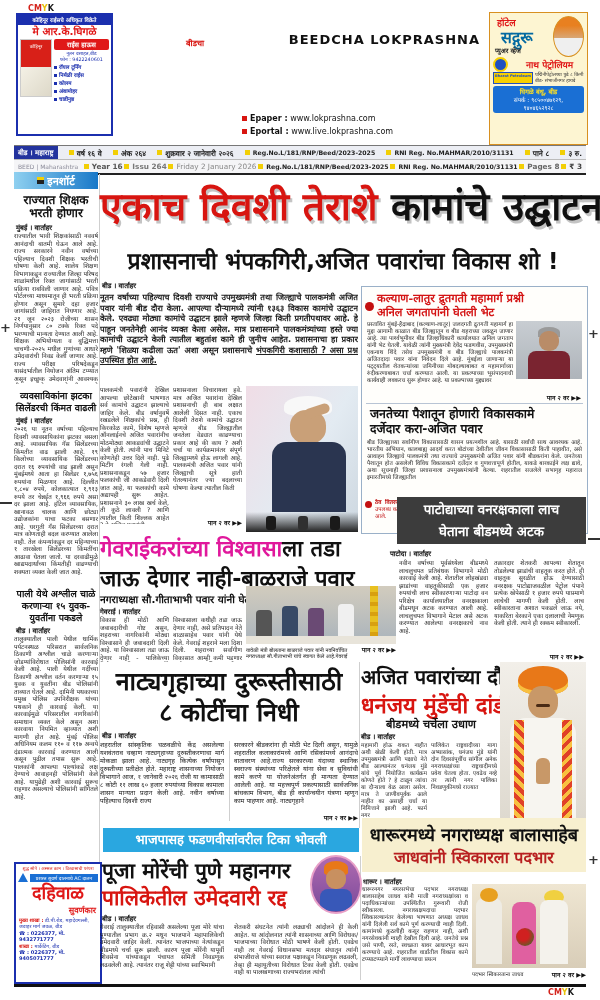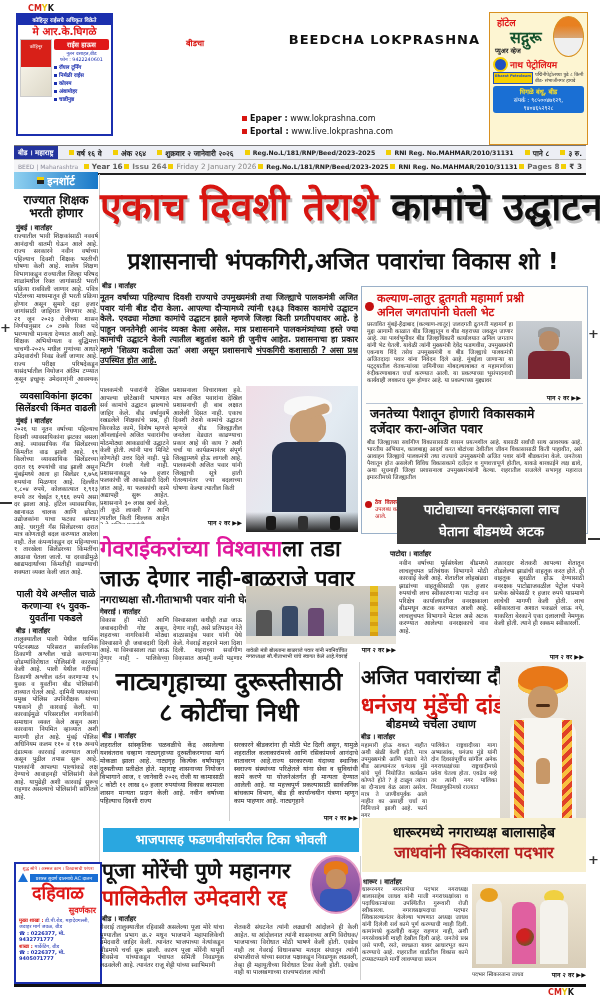--- a/index.html
+++ b/index.html
@@ -70,23 +70,23 @@
   <div class="abs" style="left:242px;top:114px;font-size:8px;color:#111;">
     <span class="rsq"></span><b>Epaper :</b> <span>www.lokprashna.com</span>
   </div>
   <div class="abs" style="left:242px;top:127px;font-size:8px;color:#111;">
     <span class="rsq"></span><b>Eportal :</b> <span>www.live.lokprashna.com</span>
   </div>
 
   <div class="abs" style="left:489px;top:12px;width:97px;height:131px;background:#fdf5d2;border:1px solid #d89020;">
     <div class="abs" style="right:3px;top:3px;width:29px;height:39px;border-radius:50%;border:1px solid #d89020;background:linear-gradient(#e88020 22%,#d8a878 55%,#efefef 55%);"></div>
     <div style="color:#e01818;font-size:9.5px;font-weight:900;margin:3px 0 0 7px;">हॉटेल</div>
-    <div style="color:#14532d;font-size:16px;font-weight:900;margin-left:20px;line-height:17px;">सद्गुरू</div>
+    <div style="color:#0369a1;font-size:16px;font-weight:900;margin-left:11px;line-height:17px;">सद्गुरू</div>
     <div style="color:#222;font-size:6.5px;font-weight:900;margin-left:5px;">प्युअर व्हेज</div>
-    <div style="display:flex;align-items:center;gap:2px;margin:2px 0 0 3px;">
+    <div style="display:flex;align-items:center;gap:18px;margin:2px 0 0 3px;">
       <span style="width:11px;height:11px;border-radius:50%;background:#2050c0;border:2px solid #f8d000;flex:none;"></span>
       <span style="color:#e01818;font-size:9px;font-weight:900;">नाथ पेट्रोलियम</span>
     </div>
     <div style="display:flex;gap:2px;margin-left:3px;">
       <span style="background:#f8d000;color:#2050c0;font-size:3.6px;font-weight:bold;border:1px solid #2050c0;padding:1px;">Bharat Petroleum</span>
       <span style="font-size:4.8px;color:#333;line-height:6px;">
         <span>पद्मिनीपेट्रोलच्या पुढे ८ किमी</span><br>
         <span>बीड- संभाजीनगर हायवे</span>
       </span>
     </div>
@@ -310,21 +310,21 @@
   <div class="photo" style="left:310px;top:855px;width:48px;height:55px;border-radius:50%;border:2px solid #e8a0c8;background:linear-gradient(#b06ab0,#7a4a9a);">
     <div class="abs" style="left:12px;top:4px;width:24px;height:14px;background:#e87818;border-radius:50% 50% 20% 20%;"></div>
     <div class="abs" style="left:14px;top:12px;width:20px;height:20px;background:#c89060;border-radius:45%;"></div>
     <div class="abs" style="left:8px;top:32px;width:32px;height:22px;background:#3858b8;border-radius:8px 8px 0 0;"></div>
   </div>
   <div class="abs by" style="left:102px;top:914px;">बीड । वार्ताहर</div>
   <div class="abs j t1" style="left:100px;top:923px;width:124px;height:58px;">गेवराई तालुक्यातील रहिवासी असलेल्या पूजा मोरे यांचा पुण्यातील प्रभाग क्र.२ मधून भाजपाने महापालिकेची उमेदवारी जाहिर केली. त्यानंतर भाजपाच्या नेत्यांकडून बीडमध्ये चर्चा सुरू झाली. कारण पूजा मोरेंनी यापूर्वी शिवसेना यांच्याकडून पंचायत समिती निवडणूक लढवलेली आहे. त्यानंतर राजू शेट्टी यांच्या स्वाभिमानी</div>
   <div class="abs j t1" style="left:234px;top:923px;width:124px;height:58px;">शेतकरी संघटनेत त्यांनी लढ्याची आंदोलने ही केली आहेत. या आंदोलनात त्यांनी शासनाच्या आणि विरोधक/भाजपाच्या विरोधात मोठी भाषणे केली होती. एवढेच नाही तर गेवराई विधानसभा मतदार संघातून त्यांनी संभाजीराजे यांच्या स्वराज पक्षाकडून निवडणूक लढवली, तेव्हा ही महायुतीच्या विरोधात टिका केली होती. एवढेच नाही या पालखणाच्या राज्यभरांतल त्यांची</div>
 
   <div class="abs" style="left:362px;top:818px;width:224px;height:54px;background:#f7efcf;text-align:center;">
-    <div class="nw" style="font-size:14px;font-weight:900;color:#101010;margin-top:4px;">धारूरमध्ये नगराध्यक्ष बालासाहेब</div>
+    <div class="nw" style="font-size:18px;font-weight:900;color:#101010;margin-top:4px;">धारूरमध्ये नगराध्यक्ष बालासाहेब</div>
     <div class="nw" style="font-size:16px;font-weight:900;color:#b82020;">जाधवांनी स्विकारला पदभार</div>
   </div>
   <div class="abs by" style="left:363px;top:877px;">धारूर । वार्ताहर</div>
   <div class="abs j t2" style="left:362px;top:886px;width:106px;height:96px;">धारूरनगर नगरसभेचा पदभार नगराध्यक्ष बालासाहेब जाधव यांनी माजी नगराध्यक्षांच्या व पदाधिकाऱ्यांच्या उपस्थितीत गुरूवारी रोजी स्वीकारला. नगराध्यक्षपदाचा पदभार स्विकारल्यानंतर केलेल्या भाषणात अध्यक्ष जाधव यांनी दिलेली सर्व कामे पूर्ण करण्याची ग्वाही दिली. कामांमध्ये कुठलीही कसूर राहणार नाही, अशी नगरसेवकांनी ग्वाही देखील दिली आहे. जनतेचे प्रश्न जसे पाणी, रस्ते, स्वच्छता यावर आधारभूत काम करण्याचे आहे. शहरातील वार्डांतील विकास कामे टप्प्याटप्प्याने मार्गी लावण्याचा प्रयत्न</div>
   <div class="photo" style="left:472px;top:884px;width:114px;height:84px;background:linear-gradient(#efe6d2,#d8cdb8);">
     <div class="abs" style="left:4px;top:14px;width:26px;height:66px;background:#efece4;border-radius:8px 8px 0 0;"></div>
     <div class="abs" style="left:8px;top:4px;width:18px;height:14px;background:#e8a020;border-radius:50%;"></div>
     <div class="abs" style="left:40px;top:18px;width:24px;height:62px;background:#e060a0;border-radius:8px 8px 0 0;"></div>
     <div class="abs" style="left:72px;top:6px;width:20px;height:14px;background:#f0d040;border-radius:50%;"></div>
     <div class="abs" style="left:68px;top:16px;width:28px;height:64px;background:#f4f2ec;border-radius:8px 8px 0 0;"></div>

